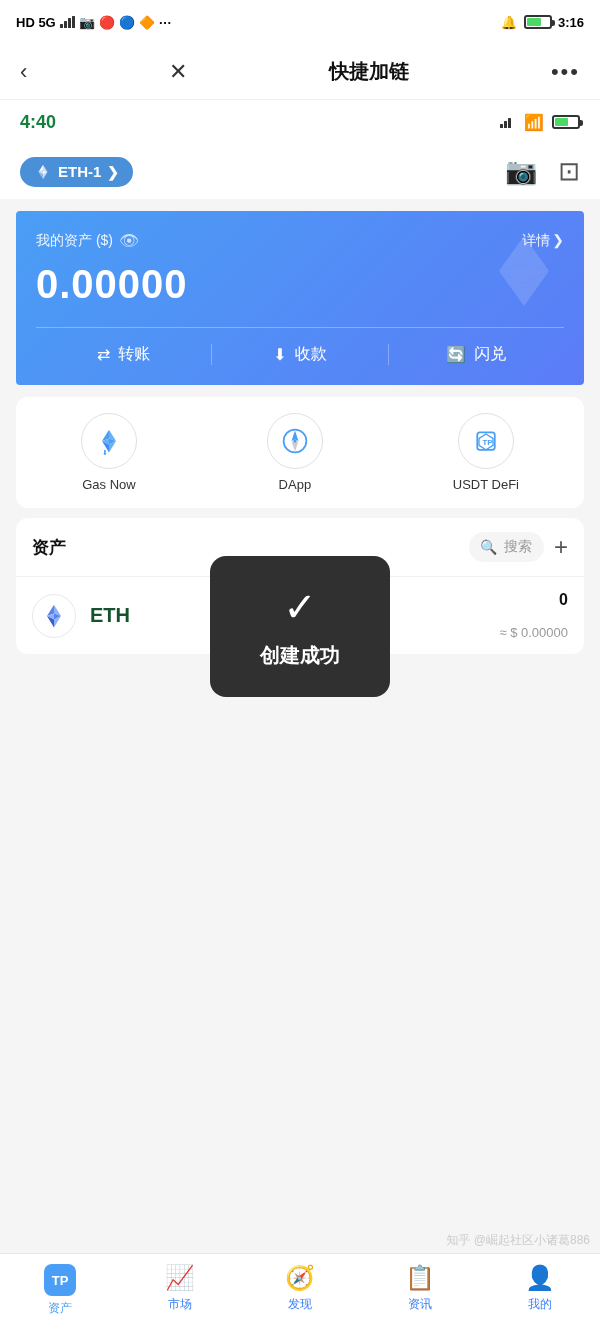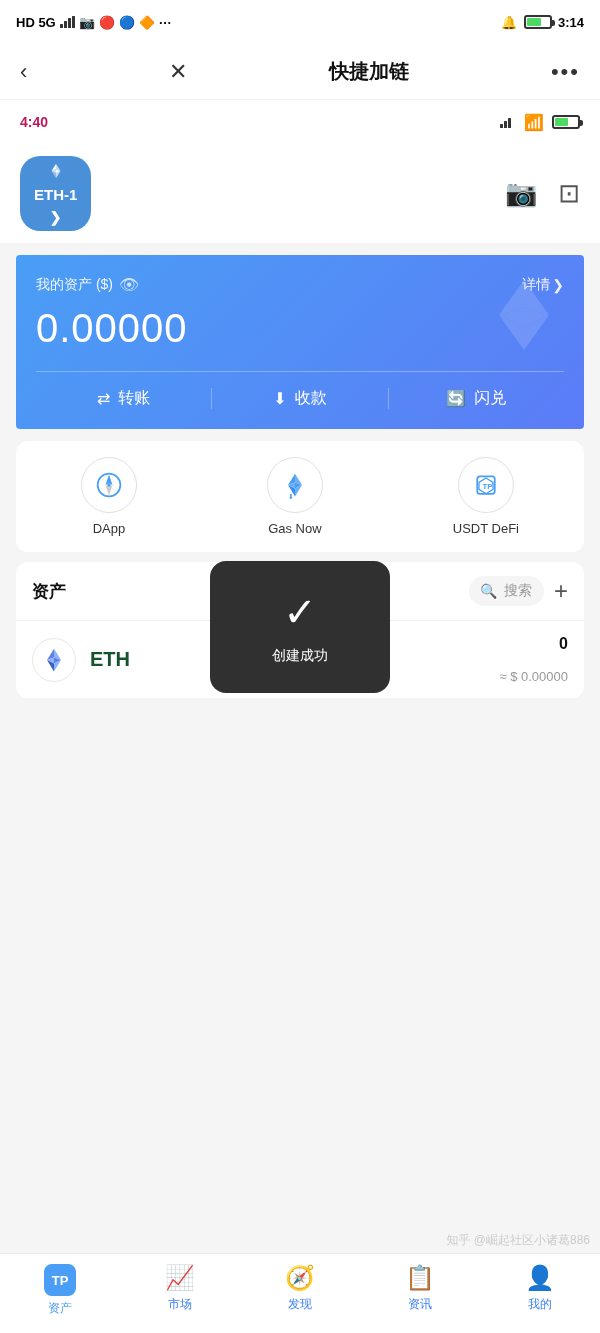--- a/index.html
+++ b/index.html
@@ -58,57 +58,57 @@
 
     
     .inner-status {
       background: #fff;
       height: 44px;
       display: flex;
       align-items: center;
       justify-content: space-between;
       padding: 0 20px;
     }
-    .inner-time { font-size: 14px; font-weight: 700; color: #be185d; }
+    .inner-time { font-size: 18px; font-weight: 700; color: #15803d; }
     .inner-icons { display: flex; align-items: center; gap: 8px; }
 
     
     .chain-row {
       background: #fff;
       padding: 12px 20px;
       display: flex;
       align-items: center;
       justify-content: space-between;
     }
     .chain-badge {
       display: flex; align-items: center; gap: 6px;
       background: #4a90d9;
       color: #fff;
       border-radius: 20px;
       padding: 6px 14px;
-      font-size: 15px; font-weight: 600; flex-direction: column;
+      font-size: 15px; font-weight: 600;
     }
     .chain-badge .chevron { font-size: 14px; }
     .chain-actions { display: flex; gap: 20px; }
     .chain-action-btn { font-size: 26px; color: #555; cursor: pointer; }
 
     
     .asset-card {
       margin: 12px 16px;
       background: linear-gradient(135deg, #4a9ef5 0%, #5b7cf7 100%);
       border-radius: 4px;
       padding: 20px;
       color: #fff;
       position: relative;
       overflow: hidden;
     }
     .asset-card-header { display: flex; justify-content: space-between; align-items: center; margin-bottom: 6px; }
     .asset-label { font-size: 14px; opacity: 0.9; display: flex; align-items: center; gap: 6px; }
-    .detail-link { font-size: 14px; opacity: 0.9; display: flex; align-items: center; gap: 2px; cursor: pointer; }
-    .asset-amount { font-size: 40px; font-weight: 400; margin: 12px 0 20px; letter-spacing: 1px; }
+    .detail-link { font-size: 14px; opacity: 0.9; display: flex; align-items: center; gap: 2px; cursor: pointer; font-family: Liberation Serif, serif; }
+    .asset-amount { font-size: 40px; font-weight: 700; margin: 12px 0 20px; letter-spacing: 1px; }
     .asset-actions { display: flex; border-top: 1px solid rgba(255,255,255,0.3); padding-top: 16px; }
     .asset-action { flex: 1; display: flex; align-items: center; justify-content: center; gap: 8px; font-size: 16px; cursor: pointer; }
     .asset-action-divider { width: 1px; background: rgba(255,255,255,0.3); }
     .eth-watermark {
       position: absolute; right: 20px; top: 20px;
       width: 80px; height: 80px;
       opacity: 0.15;
     }
 
     
@@ -177,21 +177,21 @@
     .toast {
       background: rgba(30,30,30,0.92);
       border-radius: 16px;
       padding: 28px 36px;
       display: flex; flex-direction: column; align-items: center; gap: 12px;
       min-width: 180px;
     }
     .toast-check {
       color: #fff; font-size: 40px; font-weight: 300;
     }
-    .toast-text { color: #fff; font-size: 14px; font-weight: 400; }
+    .toast-text { color: #fff; font-size: 20px; font-weight: 700; }
 
     
     .bottom-nav {
       position: absolute;
       bottom: 0; left: 0; right: 0;
       height: 80px;
       background: #fff;
       border-top: 1px solid #e8e8e8;
       display: flex;
       align-items: flex-start;
@@ -230,21 +230,21 @@
       <rect x="8" y="2" width="3" height="10" fill="#333" rx="0.5"></rect>
       <rect x="12" y="0" width="3" height="12" fill="#333" rx="0.5"></rect>
     </svg>
     <span>📷 🔴 🔵 🔶 ···</span>
   </div>
   <div class="status-right">
     <span>🔔</span>
     <div class="battery-icon">
       <div class="battery-fill"></div>
     </div>
-    <span>3:14</span>
+    <span>3:16</span>
   </div>
 </div>
 
 <div class="nav-bar">
   <span class="nav-icon">‹</span>
   <span class="nav-icon">✕</span>
   <span class="nav-title">快捷加链</span>
   <span class="nav-more">•••</span>
 </div>
 
@@ -325,42 +325,42 @@
           <span>闪兑</span>
         </div>
       </div>
     </div>
 
     <div class="quick-actions">
 
       <div class="quick-action-item">
         <div class="quick-action-icon">
           <svg width="28" height="28" viewBox="0 0 32 32">
-            <circle cx="16" cy="16" r="13" fill="none" stroke="#4a9ef5" stroke-width="2"></circle>
-            <polygon points="16,4 20,16 16,14 12,16" fill="#4a9ef5"></polygon>
-            <polygon points="16,28 12,16 16,18 20,16" fill="#ccc"></polygon>
-            <circle cx="16" cy="16" r="2" fill="#4a9ef5"></circle>
-          </svg>
-        </div>
-        <span class="quick-action-label">DApp</span>
-      </div>
-
-      <div class="quick-action-item">
-        <div class="quick-action-icon">
-          <svg width="28" height="28" viewBox="0 0 32 32">
             <polygon points="16,3 16,13 24,16" fill="#6ab0f5"></polygon>
             <polygon points="16,3 8,16 16,13" fill="#4a9ef5"></polygon>
             <polygon points="16,13 24,16 16,20" fill="#4a9ef5"></polygon>
             <polygon points="16,13 8,16 16,20" fill="#6ab0f5"></polygon>
             <polygon points="16,20 24,16 16,29" fill="#6ab0f5"></polygon>
             <polygon points="16,20 8,16 16,29" fill="#3a8ef5"></polygon>
             <text x="8" y="32" font-size="8" fill="#4a9ef5">⬇</text>
           </svg>
         </div>
         <span class="quick-action-label">Gas Now</span>
+      </div>
+
+      <div class="quick-action-item">
+        <div class="quick-action-icon">
+          <svg width="28" height="28" viewBox="0 0 32 32">
+            <circle cx="16" cy="16" r="13" fill="none" stroke="#4a9ef5" stroke-width="2"></circle>
+            <polygon points="16,4 20,16 16,14 12,16" fill="#4a9ef5"></polygon>
+            <polygon points="16,28 12,16 16,18 20,16" fill="#ccc"></polygon>
+            <circle cx="16" cy="16" r="2" fill="#4a9ef5"></circle>
+          </svg>
+        </div>
+        <span class="quick-action-label">DApp</span>
       </div>
 
       <div class="quick-action-item">
         <div class="quick-action-icon">
           <svg width="28" height="28" viewBox="0 0 32 32">
             <rect x="6" y="6" width="20" height="20" rx="3" fill="none" stroke="#4a9ef5" stroke-width="2"></rect>
             <polygon points="16,8 24,13 24,21 16,26 8,21 8,13" fill="none" stroke="#4a9ef5" stroke-width="1.5"></polygon>
             <text x="12" y="21" font-size="9" fill="#4a9ef5" font-weight="700">TP</text>
           </svg>
         </div>

